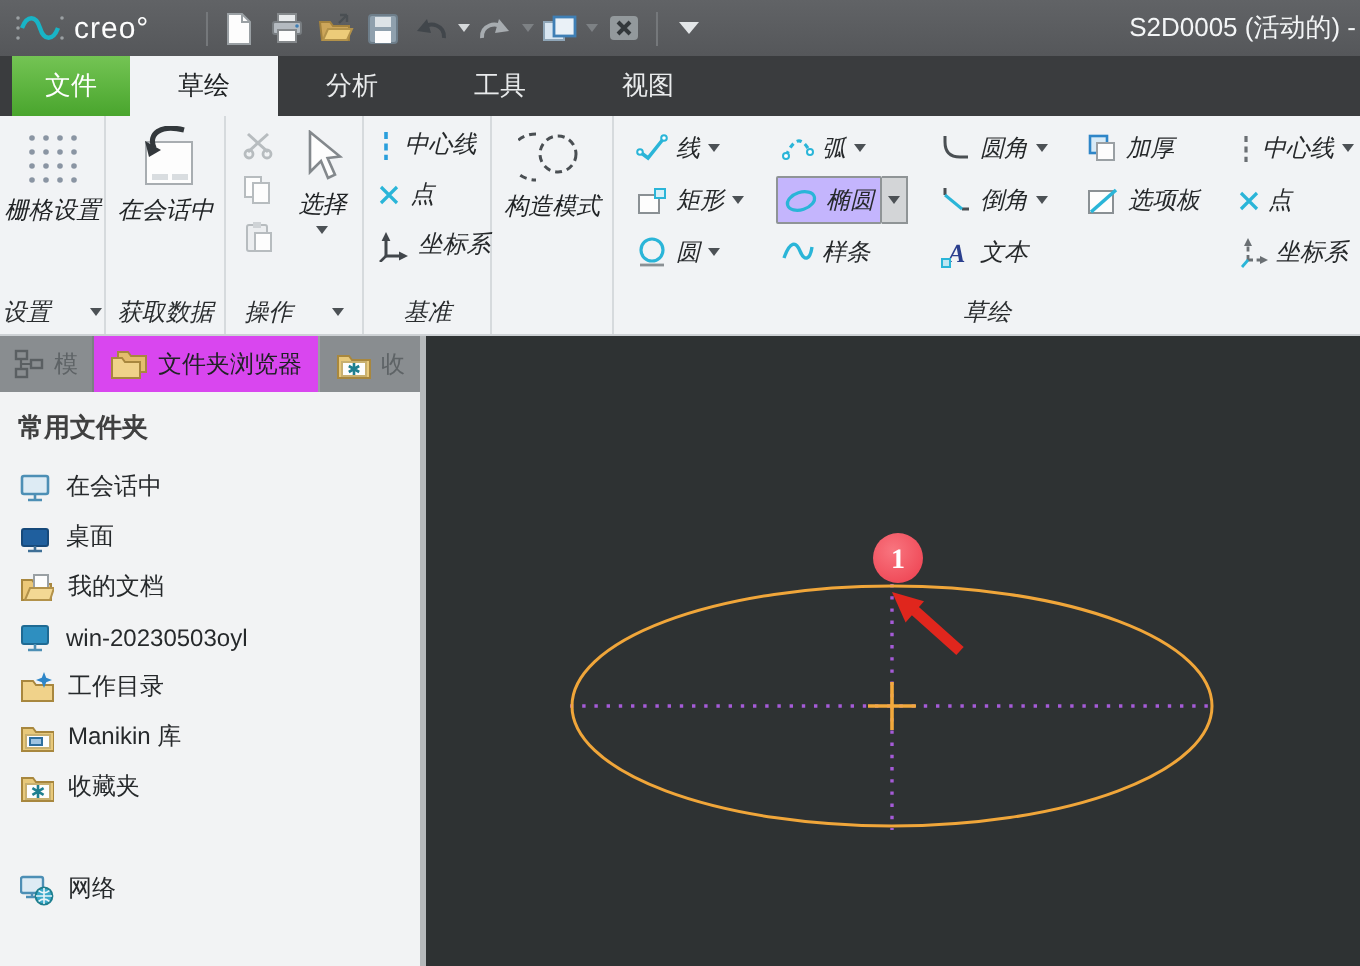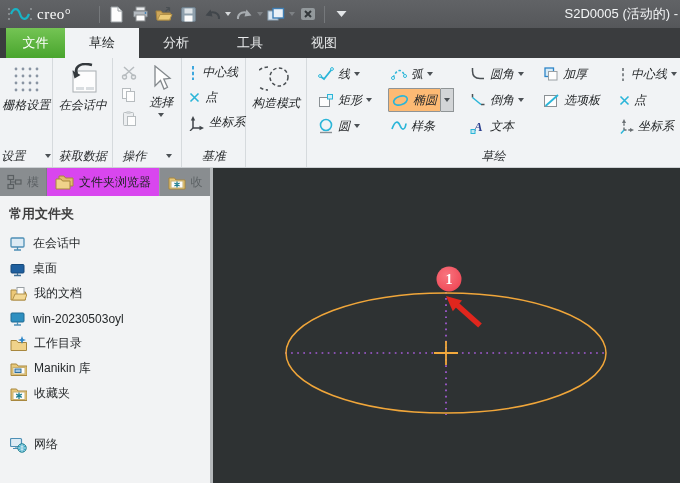--- a/index.html
+++ b/index.html
@@ -3,21 +3,21 @@
 <meta charset="utf-8">
 <style>
   * { margin:0; padding:0; box-sizing:border-box; }
   body { font-family:"Liberation Sans","DejaVu Sans",sans-serif; background:#222; }
   .app { width:680px; height:483px; position:relative; overflow:hidden; background:#f1f3f5;
          display:flex; flex-direction:column; font-size:12px; color:#26292b; }
 
   
   .titlebar { height:28px; background:linear-gradient(#616366,#55575a); display:flex; align-items:center;
               padding:0 2px 0 8px; flex:0 0 auto; }
-  .logo { display:flex; align-items:center; gap:5px; margin-right:24px;font-family:Liberation Serif, serif; }
+  .logo { display:flex; align-items:center; gap:5px; margin-right:24px; }
   .logo .ltxt { color:#fdfdfd; font-size:15px; letter-spacing:.5px; }
   .tsep { width:1px; height:17px; background:#75787b; margin:0 4px; flex:0 0 auto; }
   .tbtn { width:24px; height:22px; border:0; background:transparent; display:grid; place-items:center; padding:0; }
   .ddt { width:0; height:0; border-left:3.5px solid transparent; border-right:3.5px solid transparent;
          border-top:4.5px solid #d6d9db; margin:0 1px; }
   .ddt.dis { border-top-color:#7d8184; }
   .wintitle { margin-left:auto; color:#f3f5f6; font-size:13px; white-space:nowrap; overflow:hidden; }
 
   
   .tabrow { height:30px; background:#3a3c3e; display:flex; align-items:stretch; padding-left:6px; flex:0 0 auto; }
@@ -33,21 +33,21 @@
   .ddg { width:0; height:0; border-left:3.5px solid transparent; border-right:3.5px solid transparent; border-top:4.5px solid #4c5155; }
   .bigbtn { display:flex; flex-direction:column; align-items:center; gap:2px; padding-top:5px; width:100%; }
   .bcap { font-size:12px; color:#1f2224; white-space:nowrap; }
   .clipcol { display:flex; flex-direction:column; justify-content:flex-start; gap:3px; padding:4px 2px 0 6px; }
   .mini { width:20px; height:20px; display:grid; place-items:center; }
   .srow { display:flex; align-items:center; gap:5px; height:25px; padding-left:7px; white-space:nowrap; }
   .sketchcols { display:flex; gap:13px; padding:3px 0 0 8px; }
   .scol { display:flex; flex-direction:column; }
   .scell { display:flex; align-items:center; gap:4px; height:26px; padding:0 3px; white-space:nowrap; }
   .selwrap { display:flex; align-items:stretch; height:24px; margin:1px 0; }
-  .scell.sel { height:24px; background:#fdba74; border:1px solid #8f9496; border-radius:1px; }
+  .scell.sel { height:24px; background:#c4b5fd; border:1px solid #8f9496; border-radius:1px; }
   .ddbox { width:13px; background:#d3d5d7; border:1px solid #8f9496; border-left:0; display:grid; place-items:center; }
 
   
   .content { flex:1; display:flex; min-height:0; }
   .side { width:213px; flex:0 0 auto; display:flex; flex-direction:column; border-right:3px solid #b5b9bb; background:#f2f3f4; }
   .sidetabs { height:28px; background:#898d90; display:flex; align-items:stretch; flex:0 0 auto; }
   .stab { display:flex; align-items:center; justify-content:center; gap:5px; font-size:12px; color:#5e6366; }
   .stab.t1 { width:47px; border-right:1px solid #7b7f82; }
   .stab.t2 { width:112px; background:#d946ef; color:#202325; }
   .stab.t3 { width:51px; border-left:1px solid #9b9fa2; }

